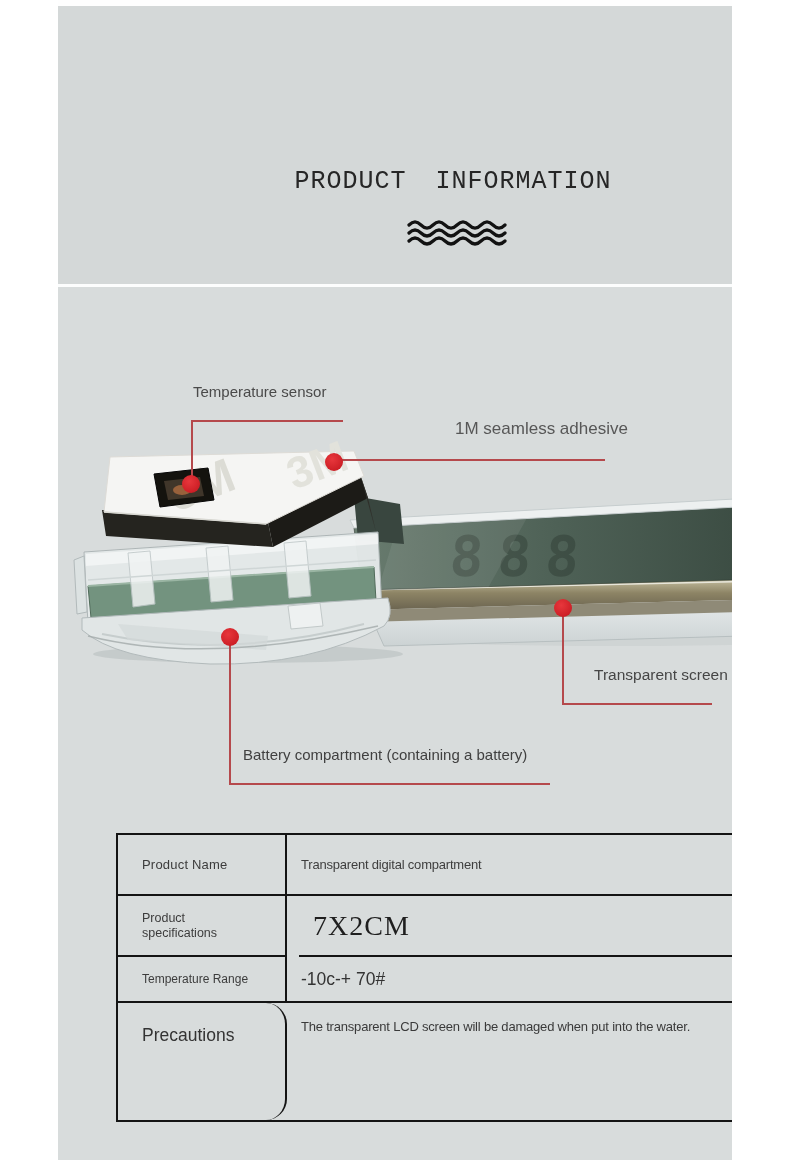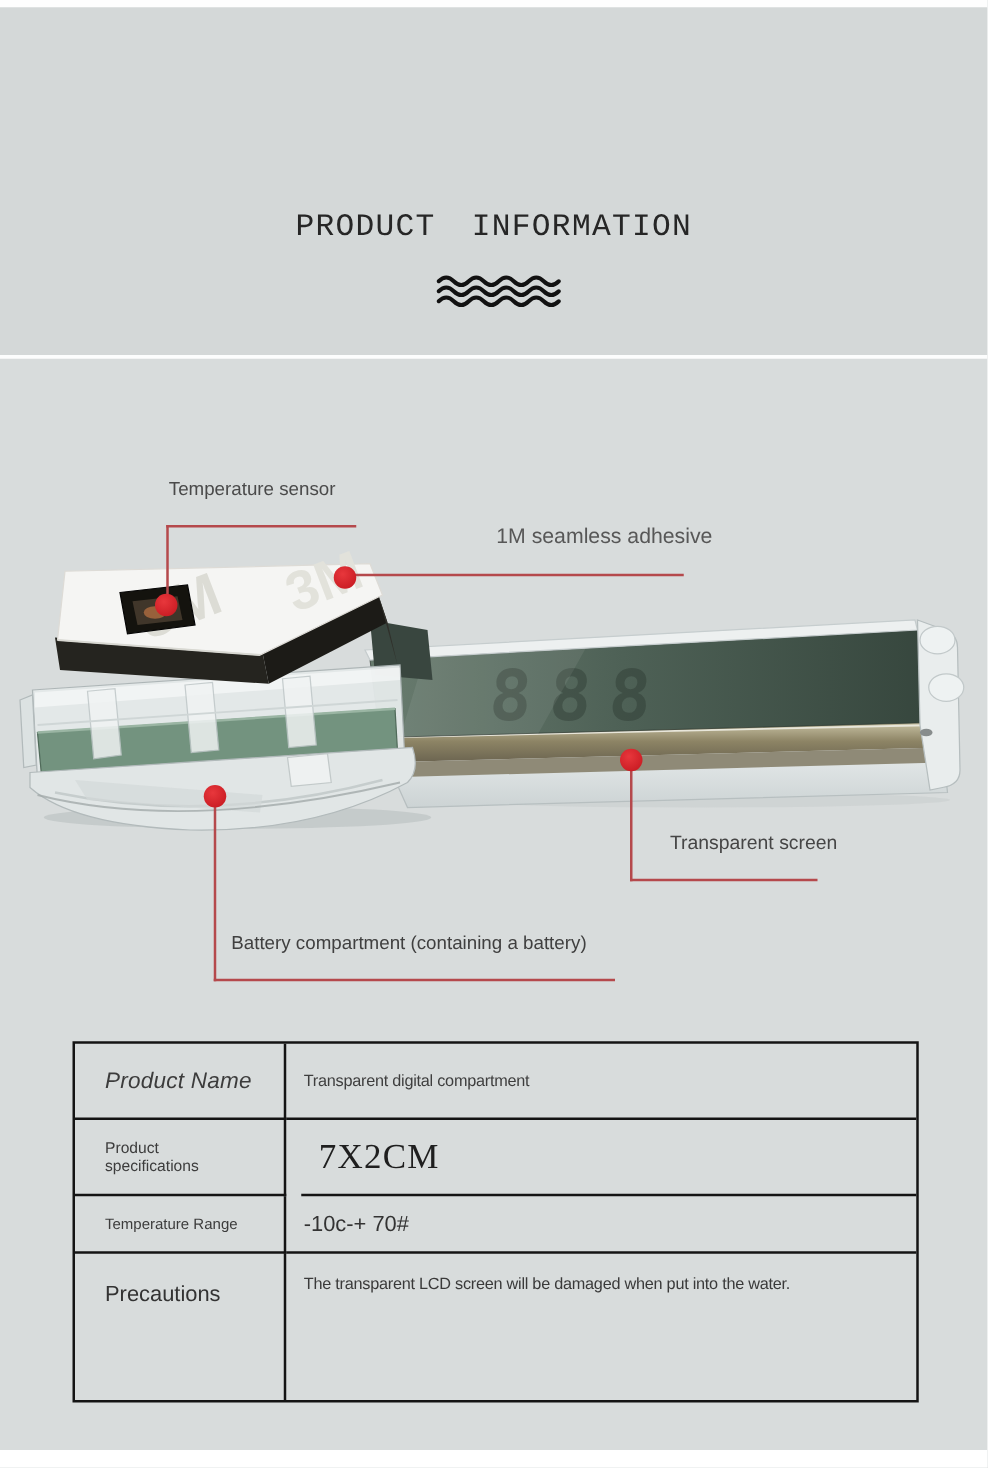--- a/index.html
+++ b/index.html
@@ -1,17 +1,17 @@
 <!DOCTYPE html>
 <html><head>
 <meta charset="utf-8">
 <style>
   html,body{margin:0;padding:0;background:#ffffff;}
   .page{
-    position:relative;width:790px;height:1174px;margin:0 auto;overflow:hidden;
+    position:relative;width:674px;height:1174px;margin:0 auto;overflow:hidden;
     background:#d8dcdc;font-family:"Liberation Sans",sans-serif;
   }
   .strip-white{position:absolute;left:0;width:790px;background:#fefefe;}
   .strip-top{top:0;height:6px;}
   .strip-bottom{top:1160px;height:14px;background:#ffffff;}
   .section-top{position:absolute;left:0;top:6px;width:790px;height:278px;background:#d4d8d8;}
   .section-divider{position:absolute;left:0;top:284px;width:790px;height:3px;background:rgba(255,255,255,.92);}
 
   
   .page-title{
@@ -50,28 +50,28 @@
   .spec-table{
     position:absolute;left:58px;top:833px;width:677px;height:289px;box-sizing:border-box;
     border:2px solid #141414;display:grid;grid-template-columns:169px 1fr;
     grid-template-rows:61px 61px 46px 1fr;z-index:4;
   }
   .cell{box-sizing:border-box;display:flex;flex-direction:column;justify-content:center;
     border-bottom:2px solid #141414;color:#3c3c3c;}
   .cell.lab{border-right:2px solid #141414;padding-left:24px;}
   .cell.val{padding-left:14px;}
   .row4{border-bottom:none;}
-  .t-pname{font-size:18px;padding-left:32px;letter-spacing:.2px;font-style:italic;}
+  .t-pname{font-size:13px;padding-left:32px;letter-spacing:.2px;}
   .t-pname-val{font-size:13px;color:#3e3e3e;letter-spacing:-.2px;}
   .t-spec{font-size:12.5px;line-height:1.2;}
   .t-spec span{display:block;max-width:95px;}
   .t-spec-val{font-family:"Liberation Serif",serif;font-size:28px;color:#1f1f1f;letter-spacing:1px;padding-left:16px;margin-left:12px;}
   .t-range{font-size:12px;}
   .t-range-val{font-size:17.5px;color:#333;}
-  .t-prec{font-size:17.5px;color:#333;justify-content:flex-start;padding-top:22px;}
+  .t-prec{font-size:17.5px;color:#333;justify-content:flex-start;padding-top:22px;border-radius:21px;}
   .t-prec-val{justify-content:flex-start;padding-top:16px;color:#3a3a3a;}
   .t-prec-val p{margin:0;font-size:13px;letter-spacing:-.2px;}
   .t-prec-val p + p{margin-top:24px;font-size:12.5px;padding-left:4px;}
 </style>
 </head>
 <body>
 
 <div class="page">
 
   <div class="strip-white strip-top"></div>

